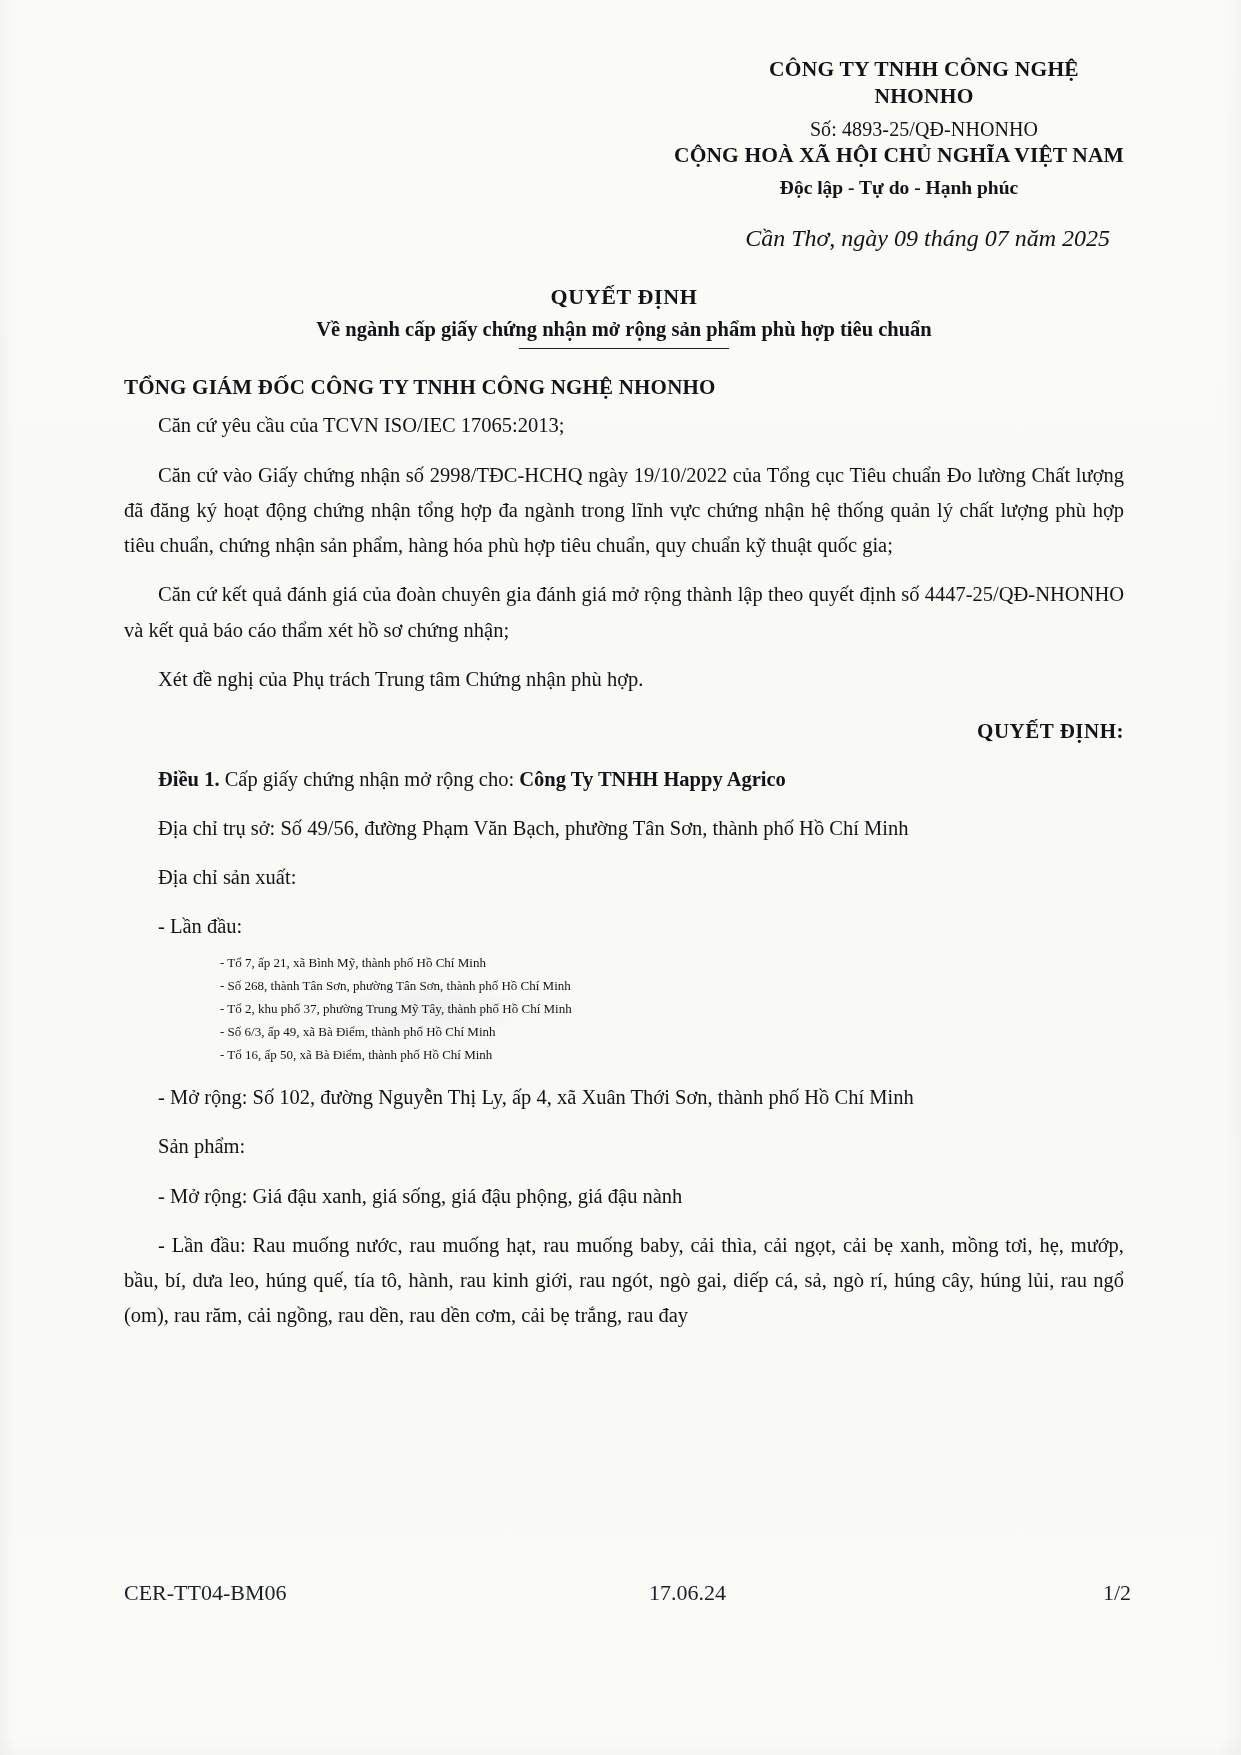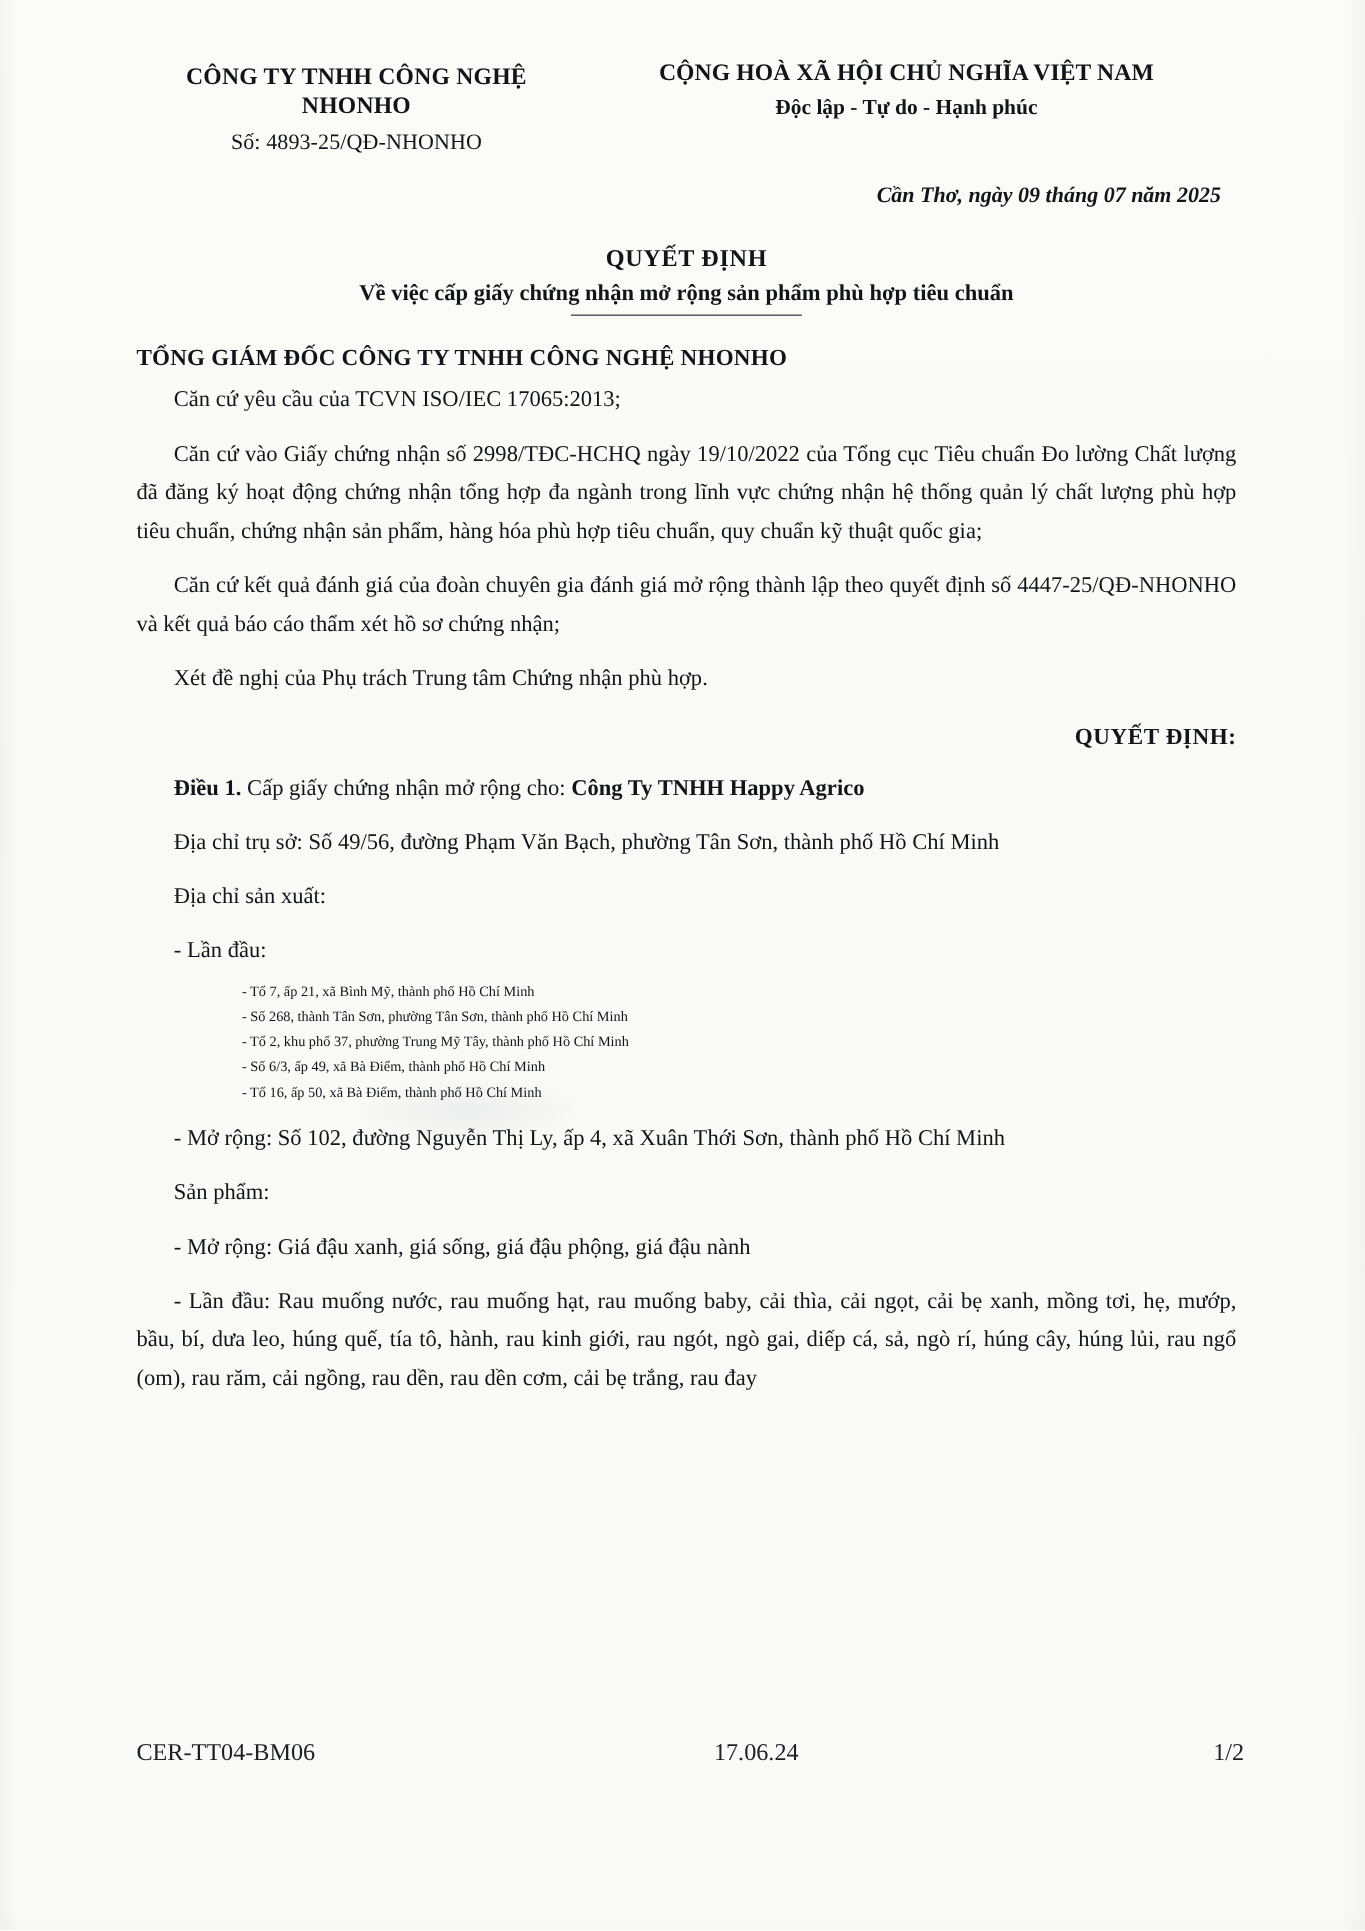--- a/index.html
+++ b/index.html
@@ -35,22 +35,23 @@
   .content {
     position: absolute;
     left: 124px;
     top: 52px;
     width: 1000px;
   }
 
   
   .header {
     display: flex;
-    align-items: flex-start;
+    align-items: flex-end;
     justify-content: flex-start;
+    flex-direction: column;
   }
   .header-left {
     width: 400px;
     text-align: center;
     padding-top: 4px;
   }
   .org-name {
     font-weight: bold;
     font-size: 21.5px;
     letter-spacing: 0.2px;
@@ -75,23 +76,22 @@
   }
   .motto {
     font-weight: bold;
     font-size: 19.5px;
     margin-top: 9px;
   }
   .place-date {
     margin-top: 26px;
     text-align: right;
     font-style: italic;
-    font-size: 20px;
+    font-size: 24px;
     padding-right: 14px;
-    font-weight: bold;
   }
 
   
   .title-block {
     margin-top: 32px;
     text-align: center;
   }
   .title-main {
     font-weight: bold;
     font-size: 22px;
@@ -206,21 +206,21 @@
       <div class="header-right">
         <div class="nation">CỘNG HOÀ XÃ HỘI CHỦ NGHĨA VIỆT NAM</div>
         <div class="motto">Độc lập - Tự do - Hạnh phúc</div>
       </div>
     </div>
 
     <div class="place-date">Cần Thơ, ngày 09 tháng 07 năm 2025</div>
 
     <div class="title-block">
       <div class="title-main">QUYẾT ĐỊNH</div>
-      <div class="title-sub">Về việc cấp giấy chứng nhận mở rộng sản phẩm phù hợp tiêu chuẩn</div>
+      <div class="title-sub">Về ngành cấp giấy chứng nhận mở rộng sản phẩm phù hợp tiêu chuẩn</div>
       <div class="title-rule"></div>
     </div>
 
     <div class="authority">TỔNG GIÁM ĐỐC CÔNG TY TNHH CÔNG NGHỆ NHONHO</div>
 
     <p class="para first-indent tight">Căn cứ yêu cầu của TCVN ISO/IEC 17065:2013;</p>
     <p class="para first-indent">Căn cứ vào Giấy chứng nhận số 2998/TĐC-HCHQ ngày 19/10/2022 của Tổng cục Tiêu chuẩn Đo lường Chất lượng đã đăng ký hoạt động chứng nhận tổng hợp đa ngành trong lĩnh vực chứng nhận hệ thống quản lý chất lượng phù hợp tiêu chuẩn, chứng nhận sản phẩm, hàng hóa phù hợp tiêu chuẩn, quy chuẩn kỹ thuật quốc gia;</p>
     <p class="para first-indent">Căn cứ kết quả đánh giá của đoàn chuyên gia đánh giá mở rộng thành lập theo quyết định số 4447-25/QĐ-NHONHO và kết quả báo cáo thẩm xét hồ sơ chứng nhận;</p>
     <p class="para first-indent">Xét đề nghị của Phụ trách Trung tâm Chứng nhận phù hợp.</p>
 

